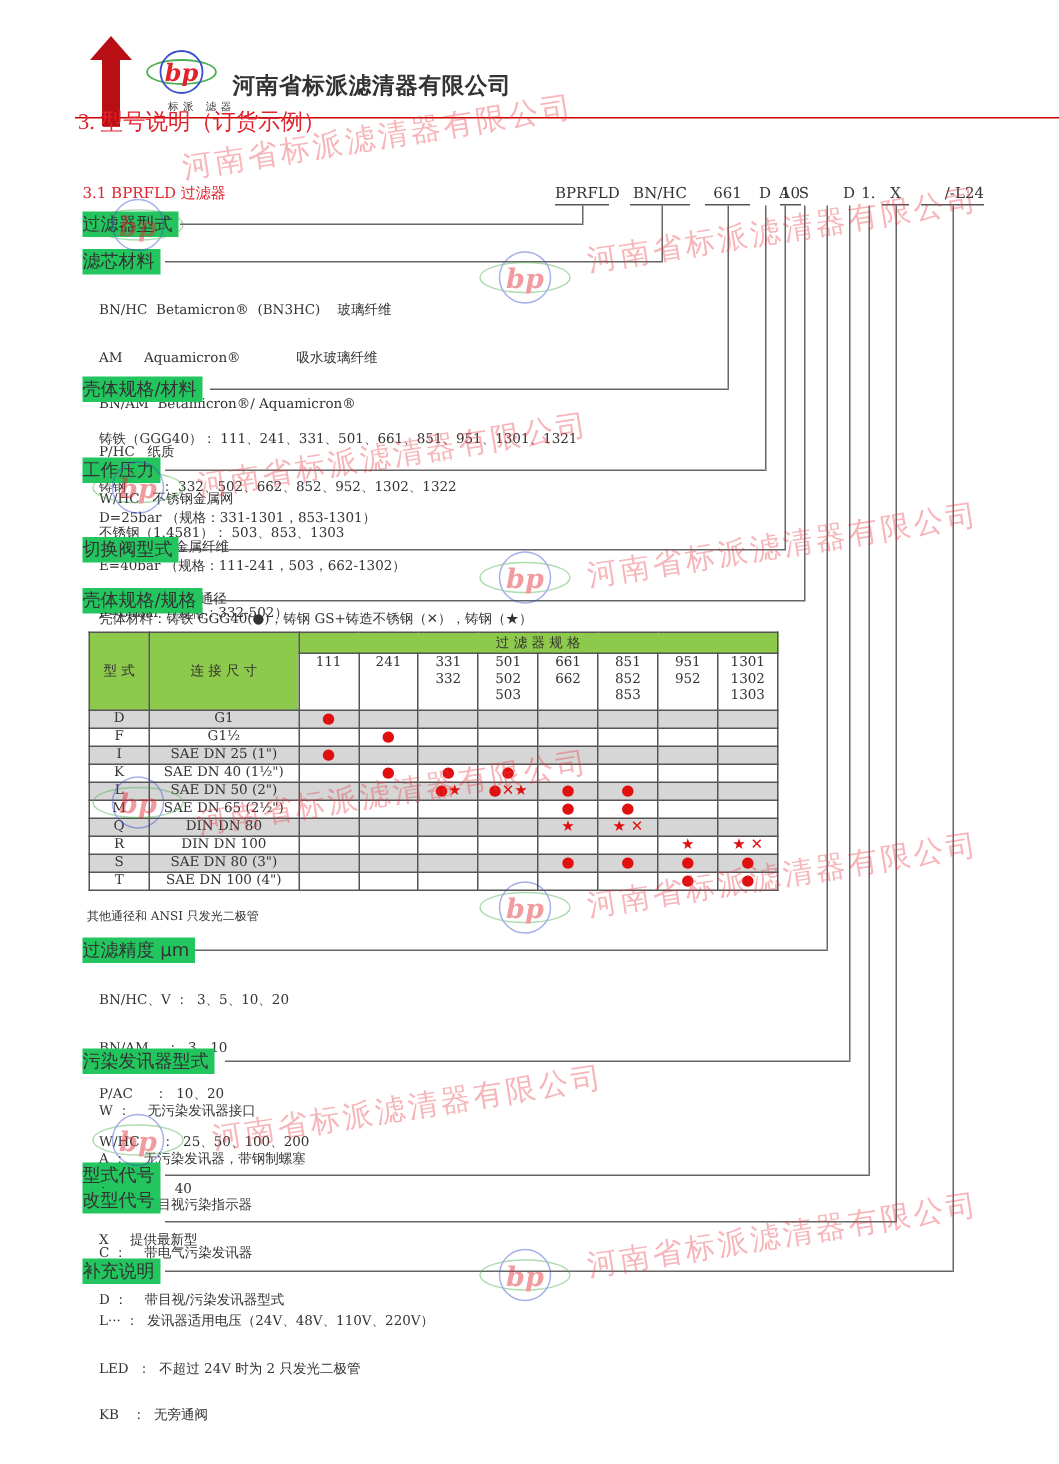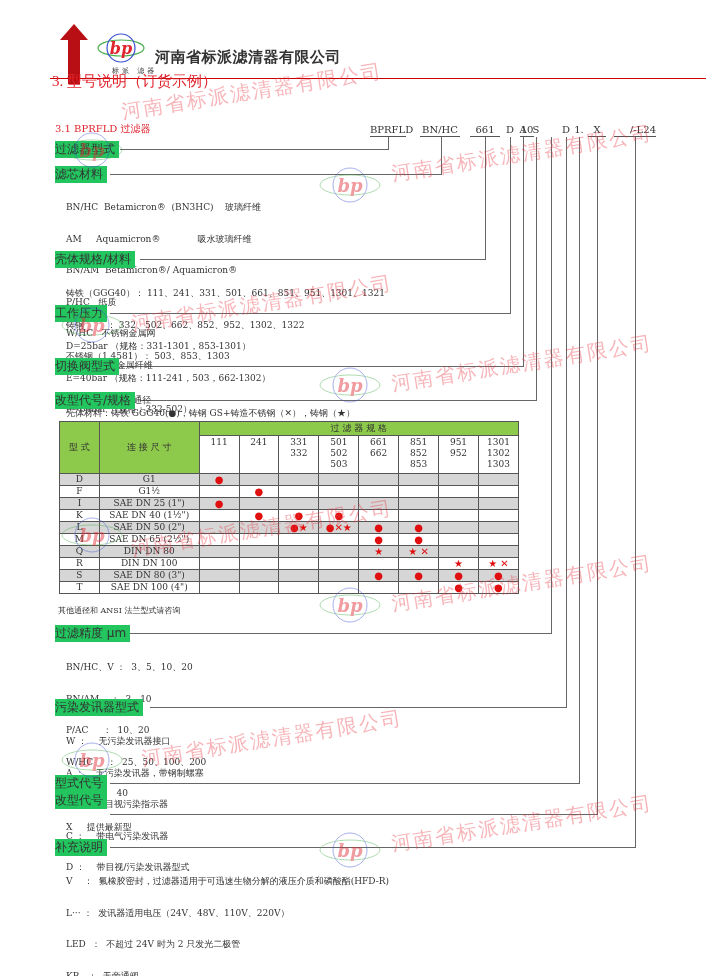--- a/index.html
+++ b/index.html
@@ -106,21 +106,21 @@
   <div>D=25bar （规格：331-1301，853-1301）</div>
   <div>E=40bar （规格：111-241，503，662-1302）</div>
   <div>F=64bar （规格：332-502）</div>
 </div>
 
 <div class="sec" style="top:358px;">切换阀型式</div>
 <div class="txt" style="left:66px;top:374px;">
   <div>A=球阀      所有通径</div>
 </div>
 
-<div class="sec" style="top:392px;">改型代号/规格</div>
+<div class="sec" style="top:392px;">壳体规格/规格</div>
 <div class="txt" style="left:66px;top:408px;">壳体材料：铸铁 GGG40(●)，铸钢 GS+铸造不锈钢（✕），铸钢（★）</div>
 
 <table class="spec">
   <colgroup>
     <col style="width:40px">
       <col style="width:100px">
     <col style="width:40px">
       <col style="width:40px">
       <col style="width:40px">
       <col style="width:40px">
@@ -271,21 +271,21 @@
         <td class="dot"></td>
         <td class="dot"></td>
         <td class="dot"></td>
         <td class="dot"></td>
         <td class="dot"></td>
         <td class="dot">●</td>
         <td class="dot">●</td>
       </tr>
     </tbody>
 </table>
-<div class="txt" style="left:58px;top:606px;font-size:8px;">其他通径和 ANSI 法兰型式请咨询</div>
+<div class="txt" style="left:58px;top:606px;font-size:8px;">其他通径和 ANSI 只发光二极管</div>
 
 <div class="sec" style="top:625px;">过滤精度 μm</div>
 <div class="txt" style="left:66px;top:641px;">
   <div>BN/HC、V ：  3、5、10、20</div>
   <div>BN/AM    ：  3、10</div>
   <div>P/AC     ：  10、20</div>
   <div>W/HC     ：  25、50、100、200</div>
   <div>AM       ：  40</div>
 </div>
 
@@ -299,21 +299,20 @@
 </div>
 
 <div class="sec" style="top:775px;">型式代号</div>
 <div class="txt" style="left:66px;top:791px;">1</div>
 
 <div class="sec" style="top:792px;">改型代号</div>
 <div class="txt" style="left:66px;top:822px;">X     提供最新型</div>
 
 <div class="sec" style="top:839px;">补充说明</div>
 <div class="txt" style="left:66px;top:855px;">
-  <div>V    ：  氟橡胶密封，过滤器适用于可迅速生物分解的液压介质和磷酸酯(HFD-R)</div>
   <div>L··· ：  发讯器适用电压（24V、48V、110V、220V）</div>
   <div>LED  ：  不超过 24V 时为 2 只发光二极管</div>
   <div>KB   ：  无旁通阀</div>
   
   
   
   
   
 </div>
 

